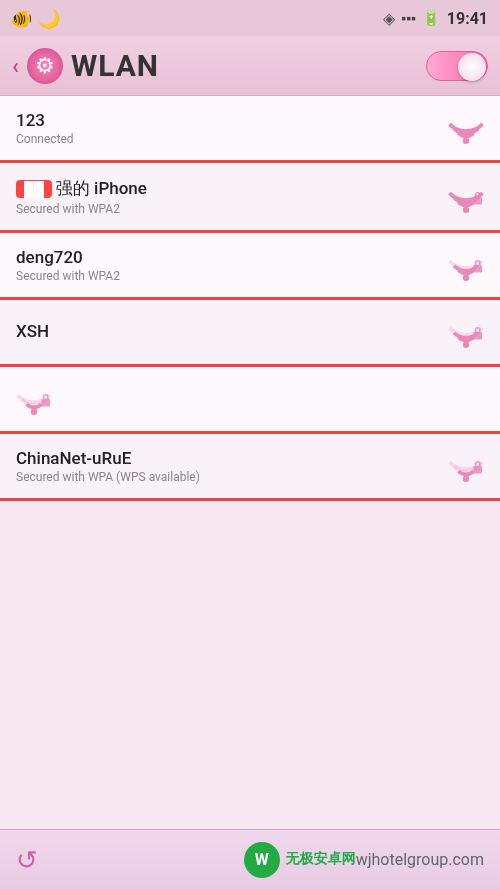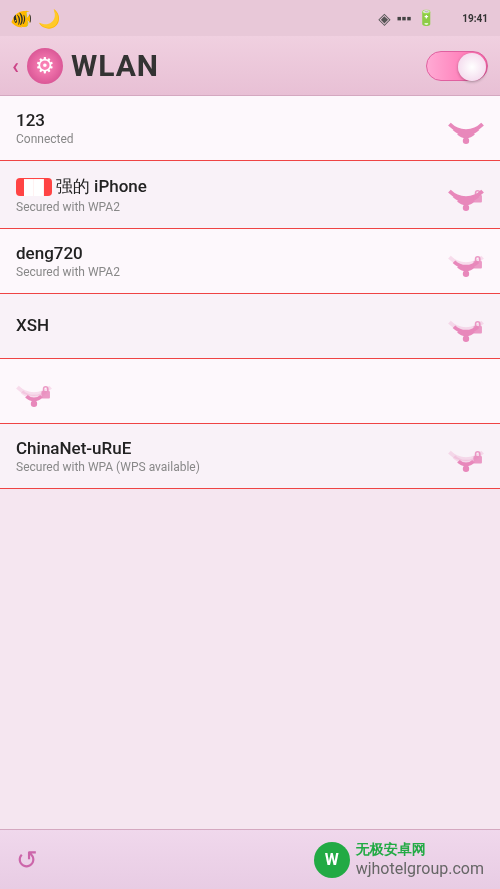--- a/index.html
+++ b/index.html
@@ -33,24 +33,23 @@
       gap: 6px;
     }
 
     .status-icons-right {
       display: flex;
       align-items: center;
       gap: 6px;
     }
 
     .status-time {
-      font-size: 10px;
+      font-size: 16px;
       font-weight: bold;
       color: #333;
-      margin-left: 20px;
     }
 
     
     .header {
       width: 100%;
       height: 60px;
       background: linear-gradient(to bottom, #f0d0e0, #e8c0d5);
       display: flex;
       align-items: center;
       padding: 0 12px;
@@ -118,21 +117,21 @@
 
     
     .network-list {
       width: 100%;
       background: #fdf0f7;
     }
 
     .network-item {
       width: 100%;
       padding: 14px 16px;
-      border-bottom: 1px solid #ef4444;
+      border-bottom: 3px solid #ef4444;
       display: flex;
       align-items: center;
       justify-content: space-between;
       background: #fdf8fc;
       cursor: pointer;
     }
 
     .network-item:nth-child(odd) {
       background: #fdf8fc;
     }
@@ -209,21 +208,21 @@
       display: flex;
       align-items: center;
       justify-content: center;
       color: white;
       font-size: 16px;
       font-weight: bold;
     }
 
     .logo-text-block {
       display: flex;
-      flex-direction: column;
+      flex-direction: row;
     }
 
     .logo-main-text {
       font-size: 14px;
       font-weight: bold;
       color: #22aa44;
     }
 
     .logo-sub-text {
       font-size: 16px;

